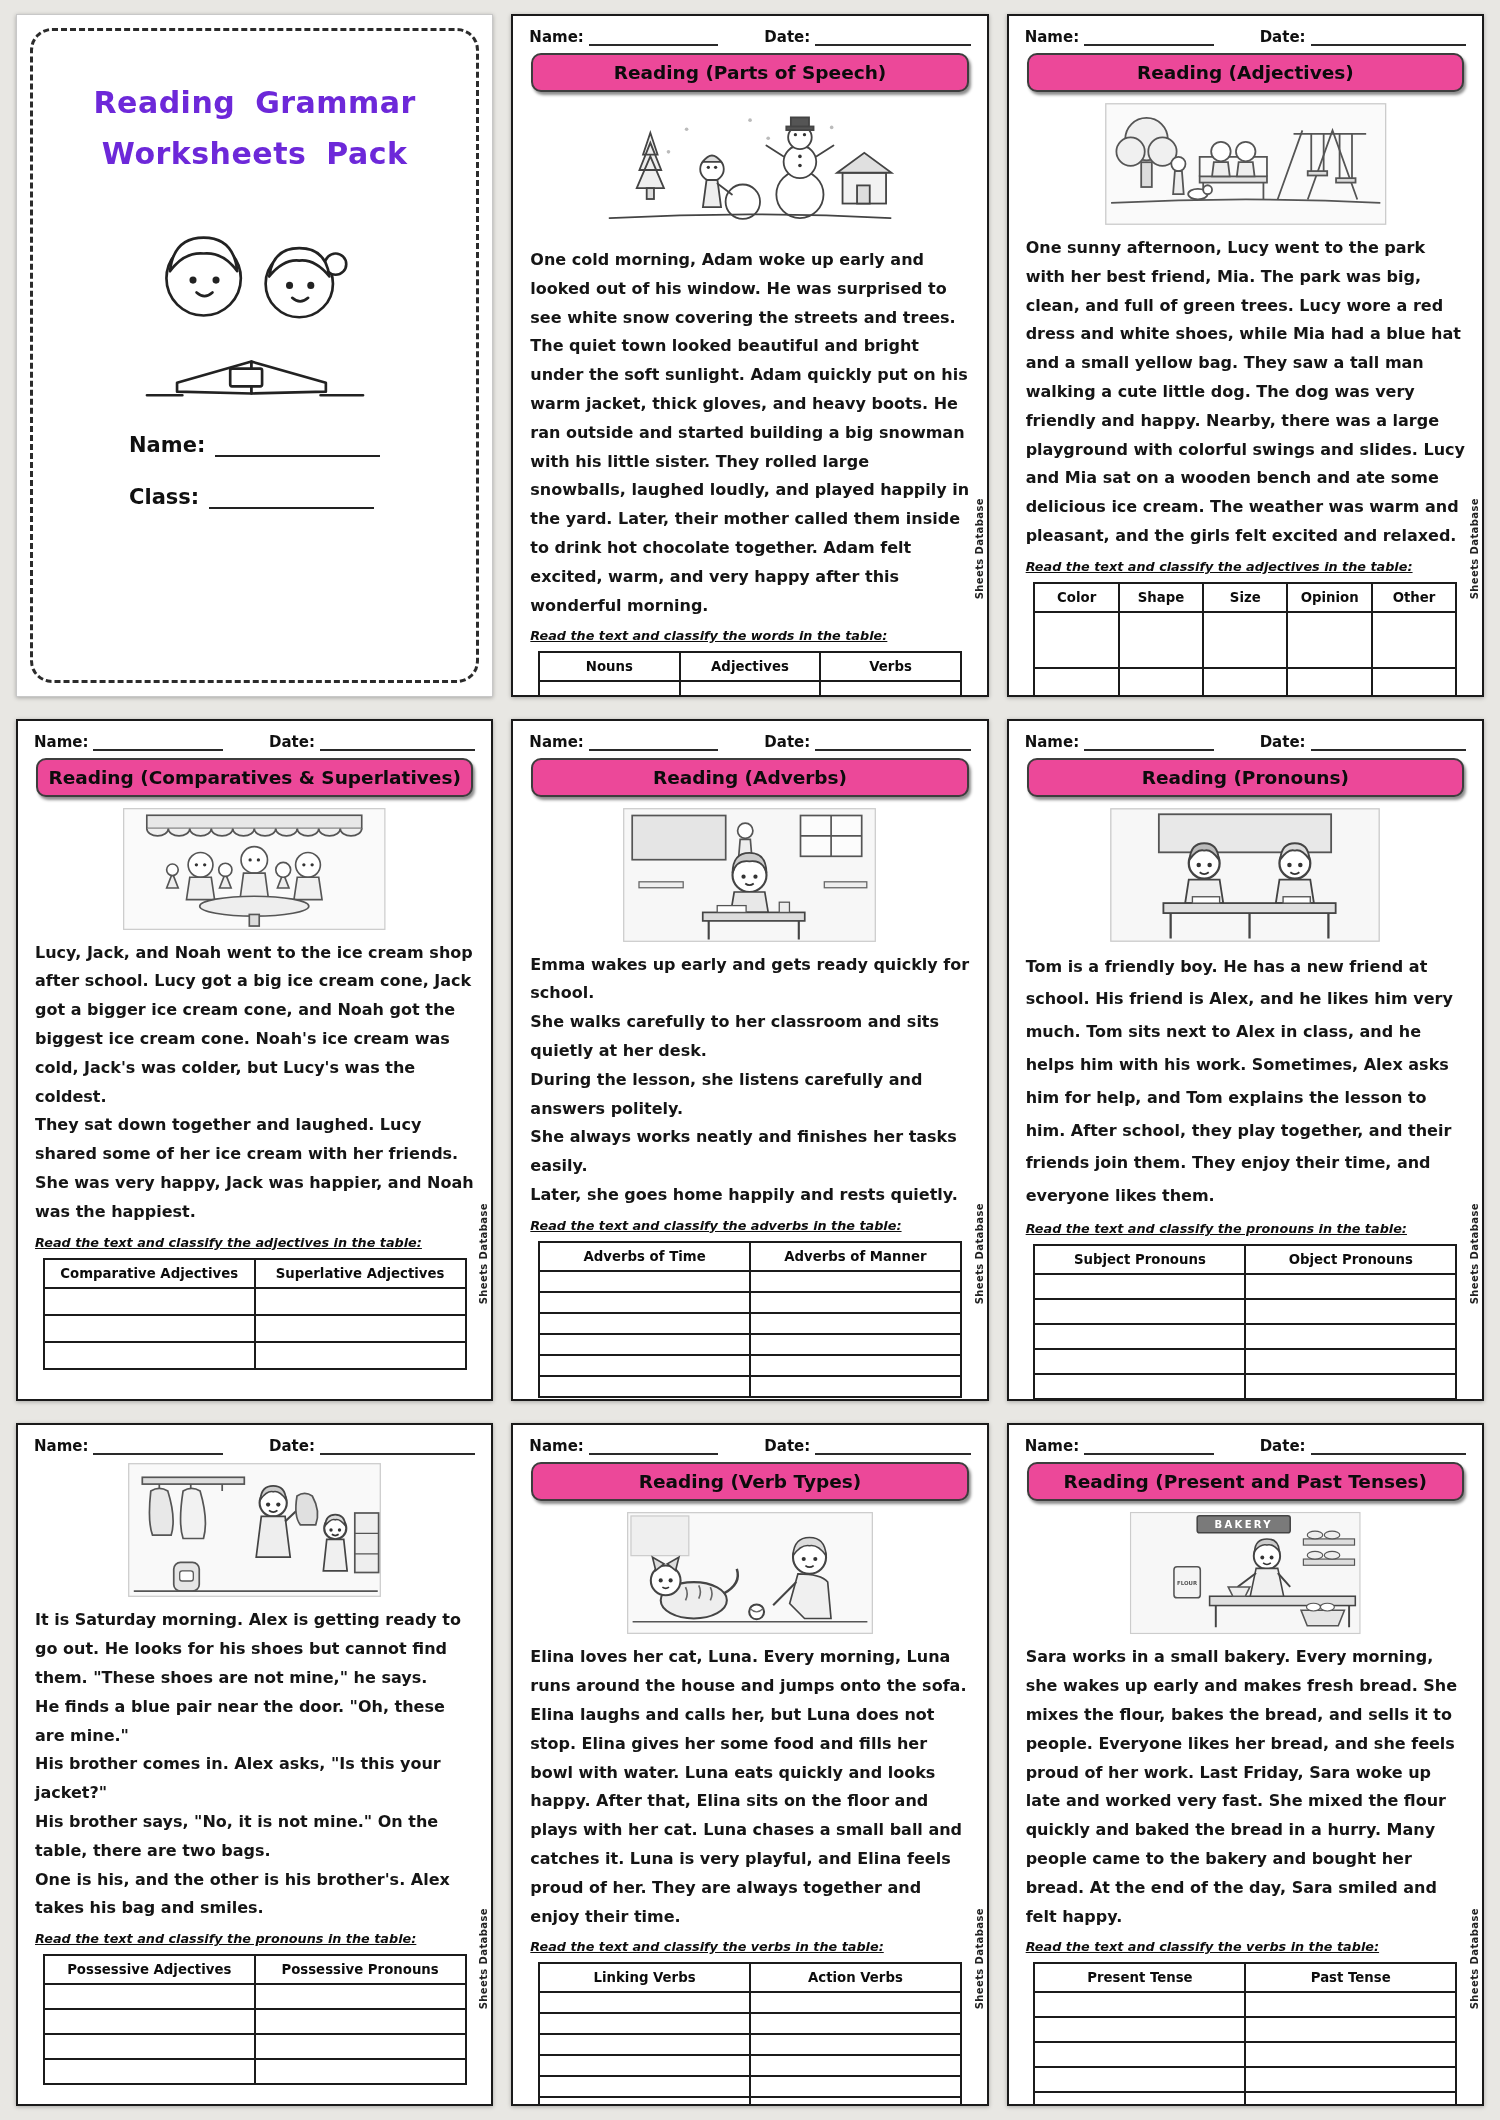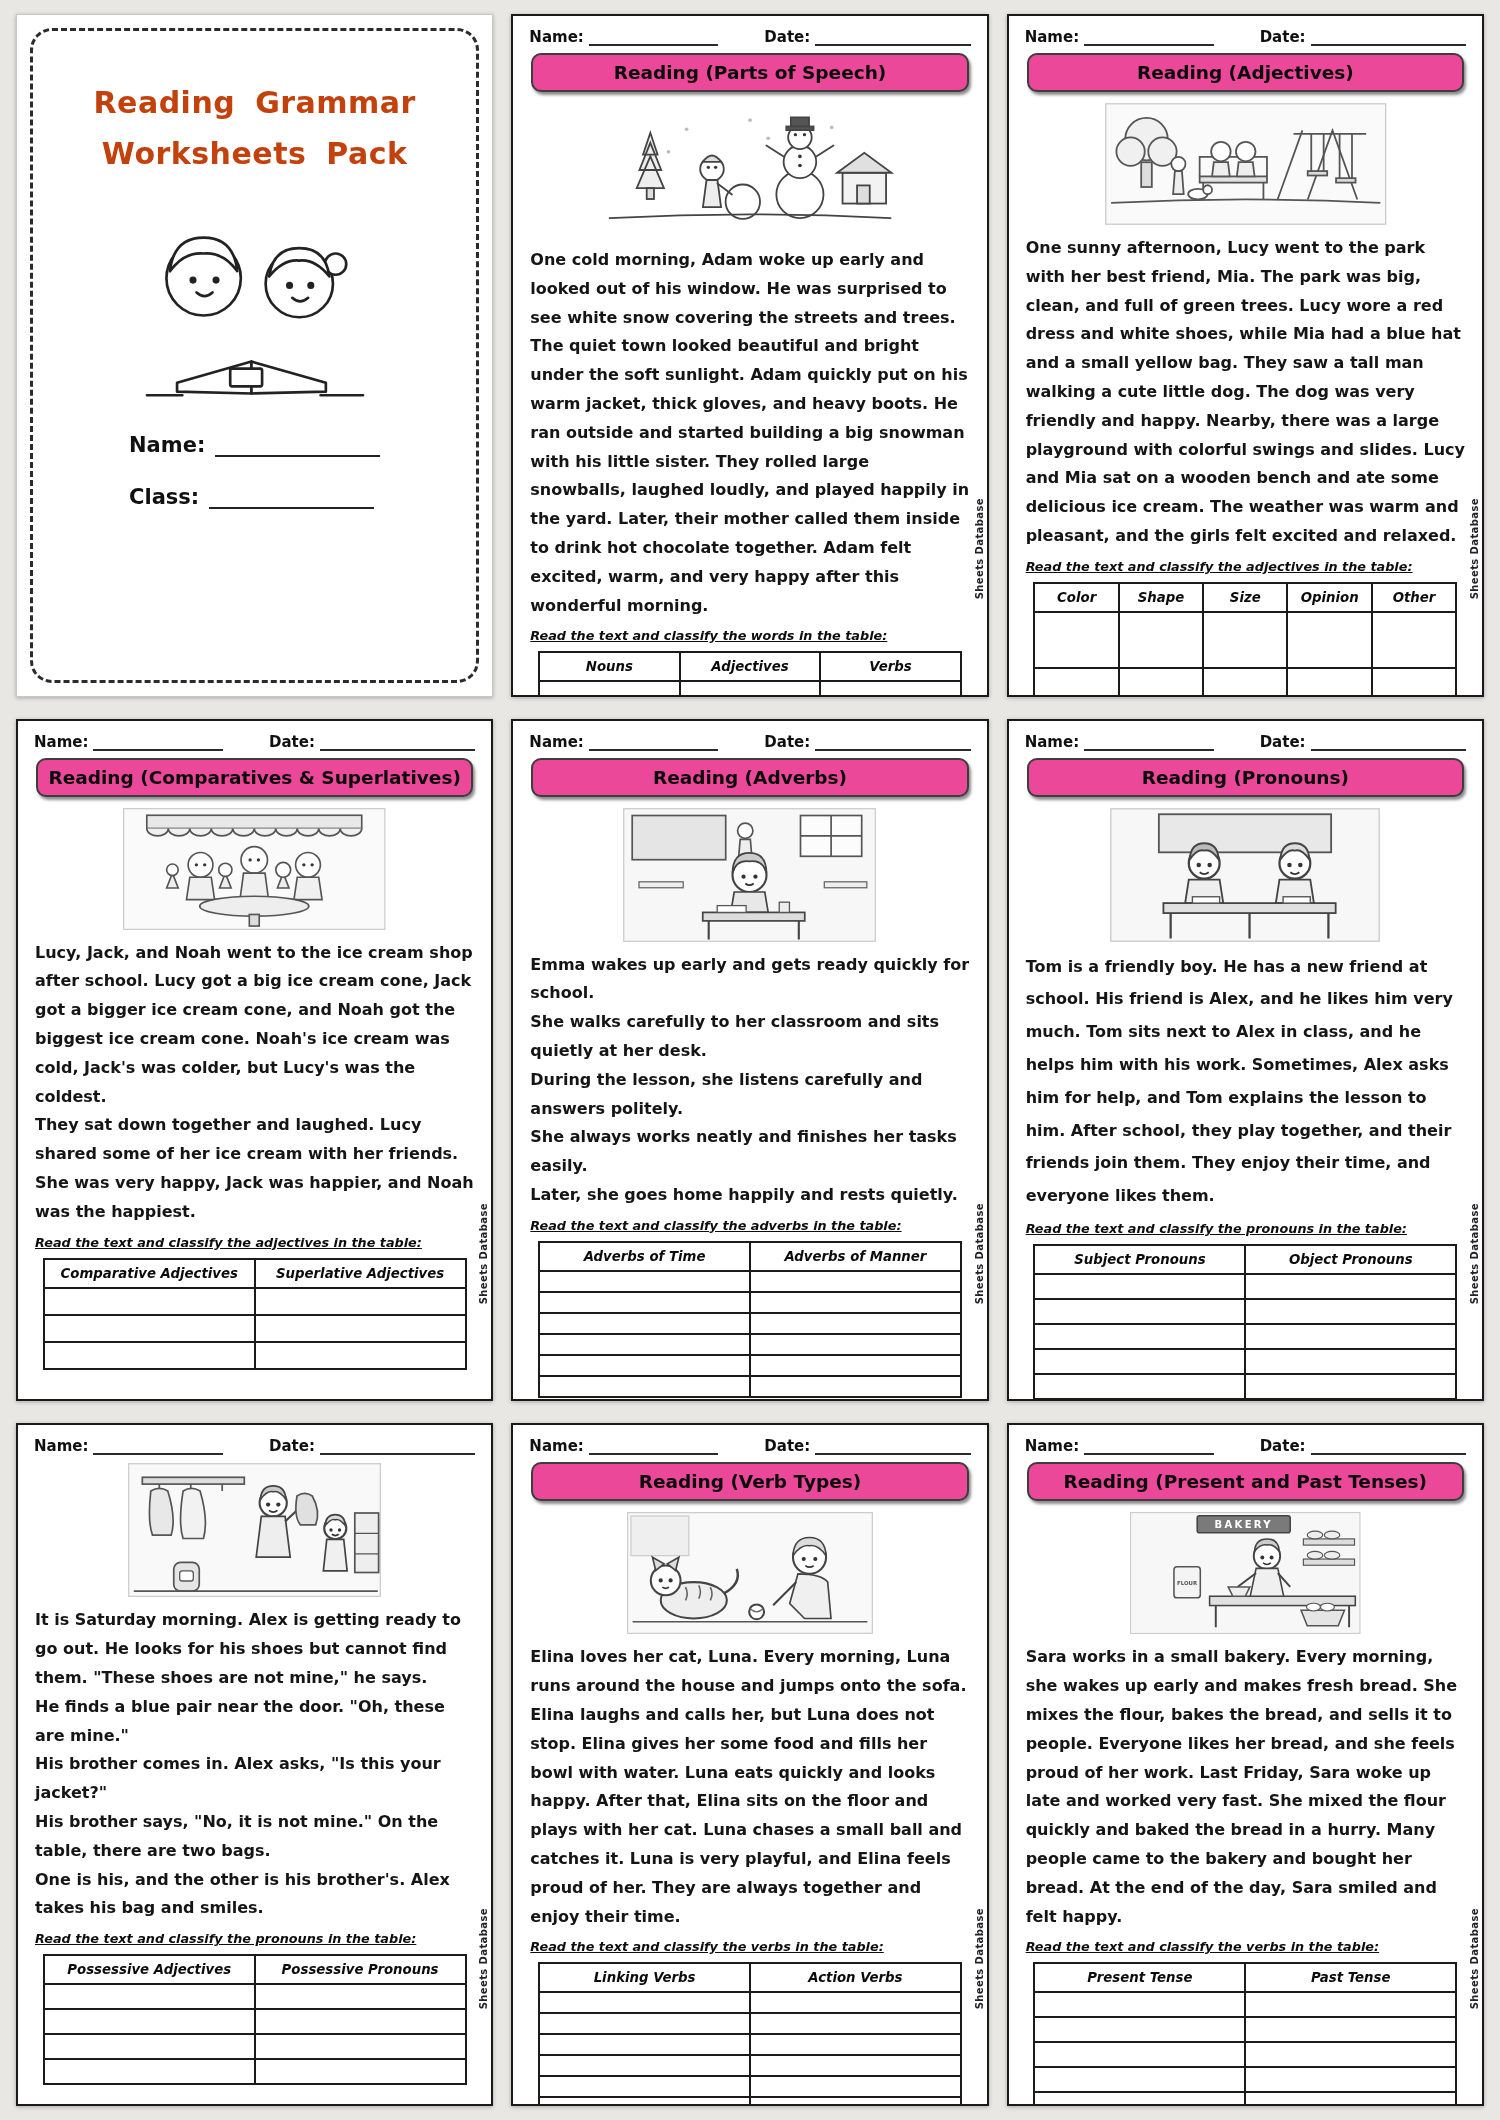--- a/index.html
+++ b/index.html
@@ -10,21 +10,21 @@
           gap:22px 18px; padding:14px 16px; }
   .card { background:#fff; position:relative; overflow:hidden;
           box-shadow:0 1px 4px rgba(0,0,0,.28); }
   .ws   { border:2px solid #1a1a1a; padding:12px 16px 10px; }
 
   
   .cover { border:1px solid #c8c8c8; }
   .cover-inner { position:absolute; inset:13px; border:3px dashed #2b2b2b;
                  border-radius:22px; display:flex; flex-direction:column;
                  align-items:center; padding:46px 20px 30px; }
-  .cover-title { text-align:center; font-size:30px; font-weight:bold; color:#c2410c;
+  .cover-title { text-align:center; font-size:30px; font-weight:bold; color:#6d28d9;
                  line-height:1.7; letter-spacing:.5px; word-spacing:9px; }
   .cover-illo { margin:30px 0 6px; }
   .cover-fields { margin-top:24px; display:flex; flex-direction:column; gap:28px; }
   .cover-field { display:flex; align-items:flex-end; font-size:21px; font-weight:bold; color:#111; }
   .cover-field .cline { width:165px; border-bottom:2.5px solid #222; height:18px; margin-left:10px; }
 
   
   .nd { display:flex; align-items:flex-end; font-size:15px; font-weight:bold;
         color:#101010; margin-bottom:7px; }
   .nd .line { border-bottom:2px solid #2a2a2a; height:13px; }
@@ -41,21 +41,21 @@
   .illo svg { height:136px; }
   .illo.short svg { height:124px; }
 
   .para { font-size:16px; font-weight:bold; line-height:1.8; color:#151515;
           white-space:pre-line; margin:2px 1px 6px; }
   .para.lh2 { line-height:2.05; }
 
   .instr { font-size:12.8px; font-weight:bold; font-style:italic;
            text-decoration:underline; color:#0d0d0d; margin:8px 1px 8px; }
 
-  .tbl { width:96%; margin:0 auto; border-collapse:collapse; table-layout:fixed;font-style:italic; }
+  .tbl { width:96%; margin:0 auto; border-collapse:collapse; table-layout:fixed; }
   .tbl th, .tbl td { border:2.2px solid #1b1b1b; }
   .tbl th { font-size:13.3px; font-weight:bold; padding:6px 3px; text-align:center; color:#0c0c0c; }
   tr.h56 td { height:56px; } tr.h28 td { height:27px; }
   tr.h26 td { height:25px; } tr.h24 td { height:21px; }
 
   .wm { position:absolute; right:2px; bottom:95px; writing-mode:vertical-rl;
         transform:rotate(180deg); font-size:10px; font-weight:bold; color:#222;
         letter-spacing:.4px; }
 </style>
 </head>

